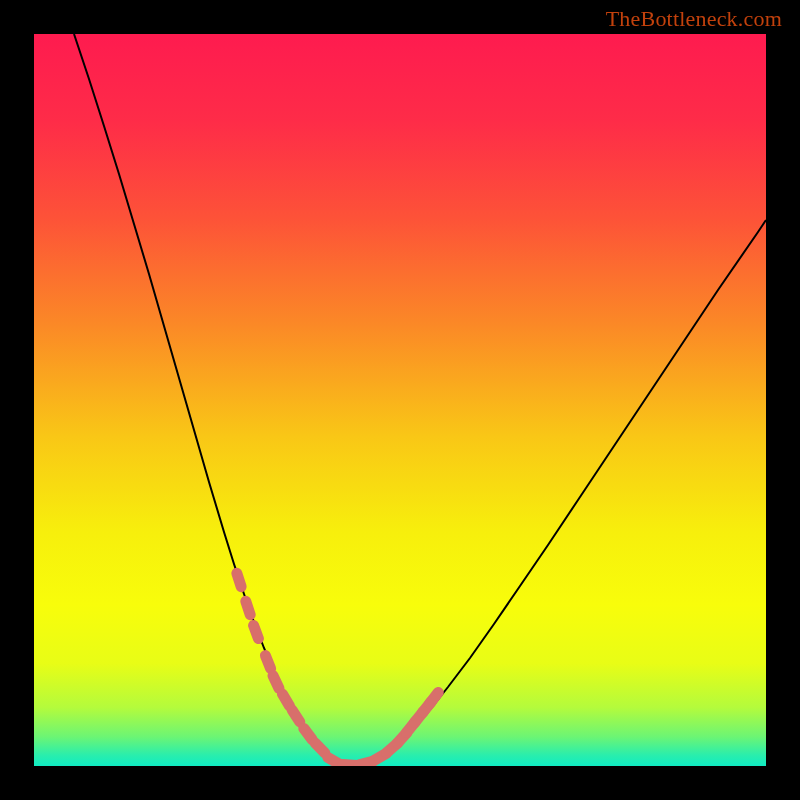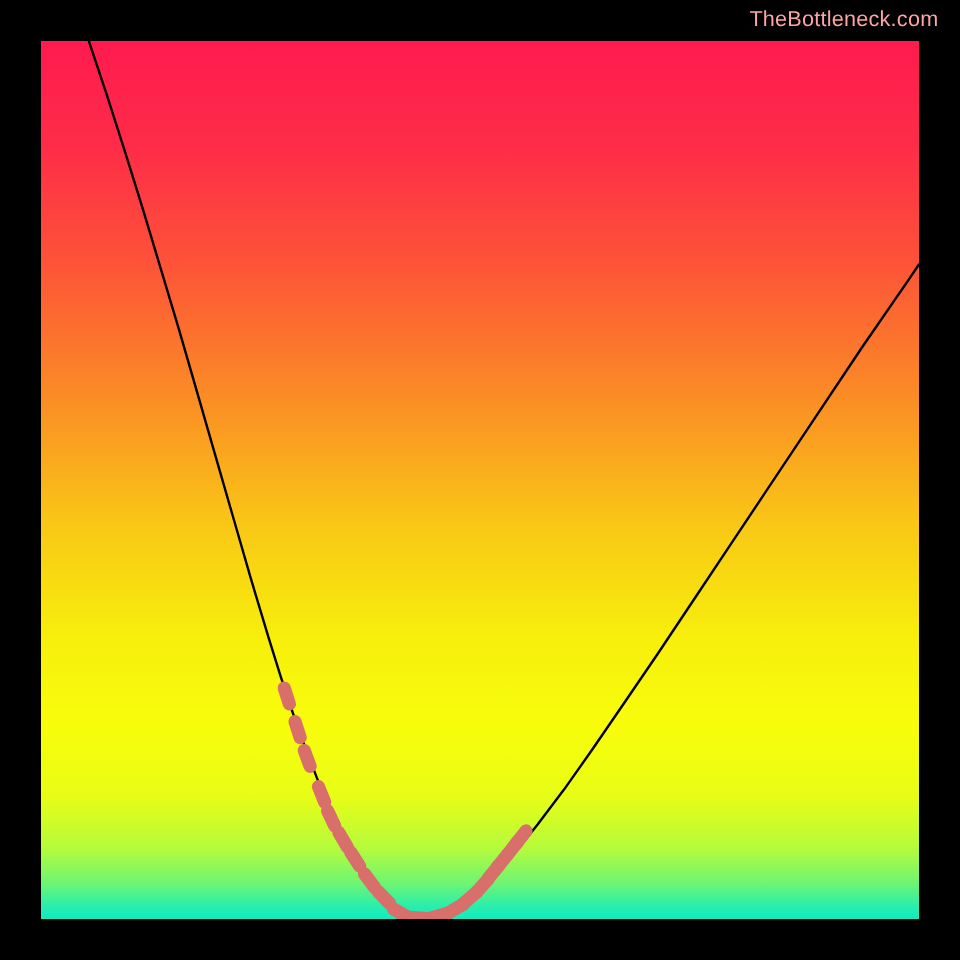--- a/index.html
+++ b/index.html
@@ -28,24 +28,25 @@
     overflow: hidden;
   }
   .grad {
     position: absolute;
     inset: 0;
   }
   .watermark {
     position: absolute;
     top: 6px;
     right: 18px;
-    color: #fca5a5;
-    font-size: 18px;
+    color: #c2410c;
+    font-size: 22px;
     font-weight: 400;
     letter-spacing: 0.2px;
+    font-family: Liberation Serif, serif;
   }
   svg {
     position: absolute;
     inset: 0;
   }
 </style>
 </head>
 <body>
 
 <div class="frame">

